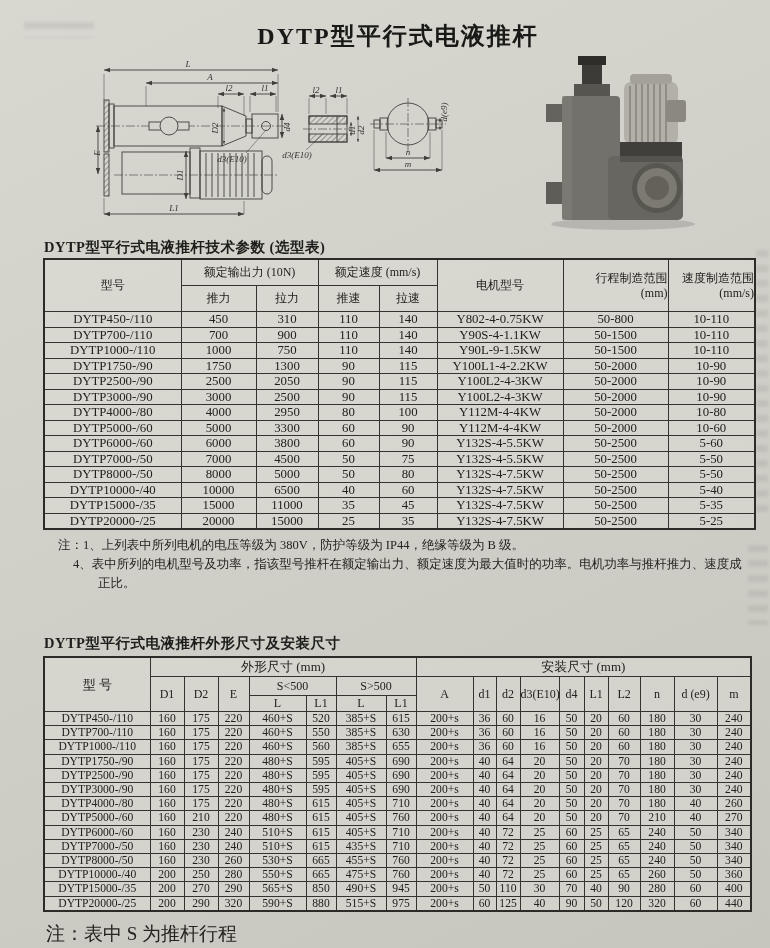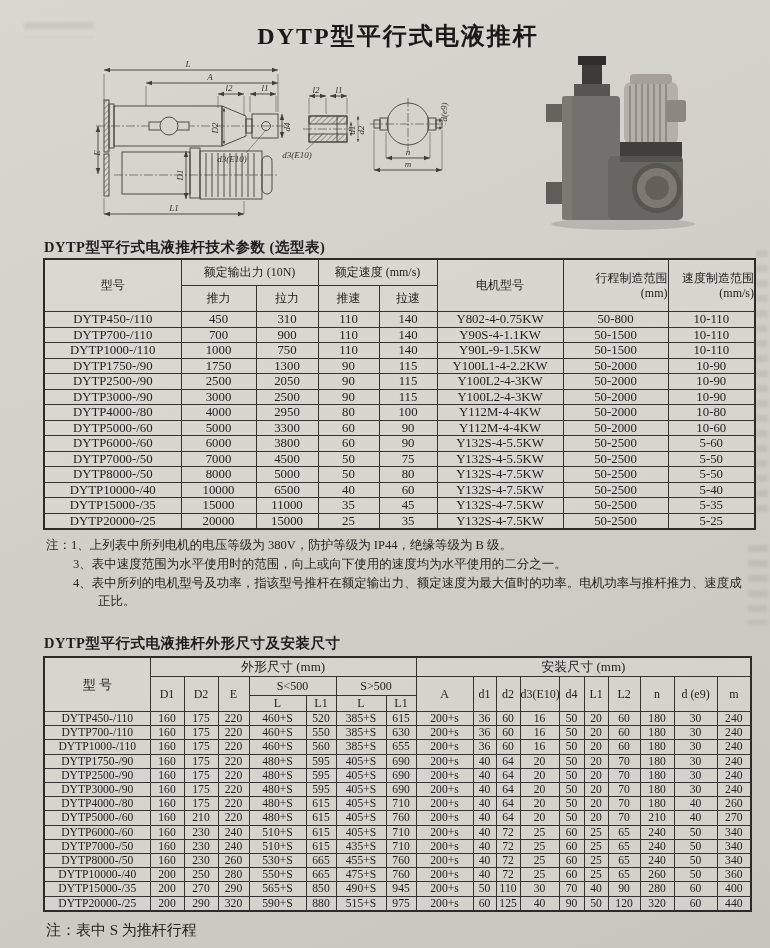--- a/index.html
+++ b/index.html
@@ -31,22 +31,22 @@
   #dim-table{top:656px;width:709px;border:2px solid #2c2b28;font-size:11.5px;}
   #dim-table thead th{font-size:12px;}
   #dim-table thead tr:nth-child(1) th{height:17px;font-size:13px;}
   #dim-table thead tr:nth-child(2) th{height:18px;}
   #dim-table thead tr:nth-child(3) th{height:13px;}
   #dim-table tbody td{height:13.2px;line-height:13.2px;font-size:11.6px;}
   .two-line span{display:block;line-height:15px;text-align:right;}
   #notes{position:absolute;top:536px;left:46px;width:702px;font-size:12.5px;
     line-height:18.8px;color:#24231f;}
   .note-item{padding-left:25px;text-indent:-25px;margin-left:27px;}
-  .note-item.first{margin-left:0;padding-left:52px;text-indent:-52px;}
-  #footnote{position:absolute;top:921px;left:46px;font-size:15px;color:#24231f;}
+  .note-item.first{margin-left:12px;padding-left:52px;text-indent:-52px;}
+  #footnote{position:absolute;top:921px;left:46px;font-size:19px;color:#24231f;}
 </style>
 </head>
 <body>
 
 <div class="bleed" style="left:24px;top:22px;width:70px;height:16px;"></div>
 <div class="bleed" style="left:756px;top:250px;width:12px;height:270px;"></div>
 <div class="bleed" style="left:748px;top:545px;width:20px;height:80px;"></div>
 
 <h1 id="page-title">DYTP型平行式电液推杆</h1>
 
@@ -371,21 +371,20 @@
         <td>35</td>
         <td>Y132S-4-7.5KW</td>
         <td>50-2500</td>
         <td>5-25</td>
       </tr>
     </tbody>
 </table>
 
 <div id="notes">
   <div class="note-item first"><span>注：</span><span>1、上列表中所列电机的电压等级为 380V，防护等级为 IP44，绝缘等级为 B 级。</span></div>
-  <div class="note-item">3、表中速度范围为水平使用时的范围，向上或向下使用的速度均为水平使用的二分之一。</div>
   <div class="note-item">4、表中所列的电机型号及功率，指该型号推杆在额定输出力、额定速度为最大值时的功率。电机功率与推杆推力、速度成正比。</div>
 </div>
 
 <div id="table2-caption" class="caption">DYTP型平行式电液推杆外形尺寸及安装尺寸</div>
 
 <table id="dim-table">
   <colgroup>
     <col style="width:106px">
       <col style="width:34px">
       <col style="width:34px">

